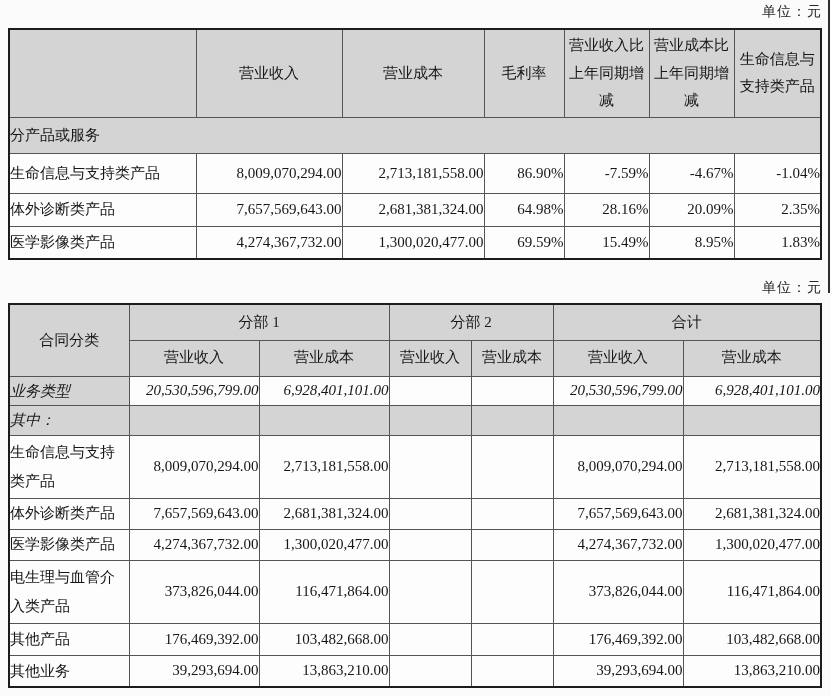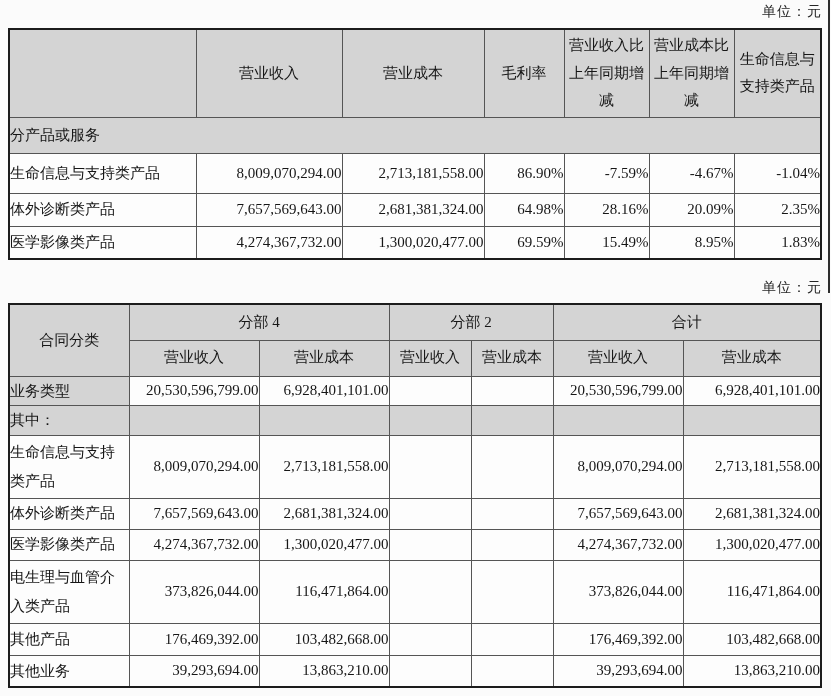--- a/index.html
+++ b/index.html
@@ -55,21 +55,21 @@
   td.num{
     text-align:right;
     padding:2px 8px 2px 2px;
     white-space:nowrap;
   }
   tr.rh88{height:88px;}
   tr.rh72a{height:36px;}
   tr.rh72b{height:36px;}
   tr.rh36{height:36px;}
   tr.rh40{height:40px;}
-  tr.rh34{height:18px;}
+  tr.rh34{height:18px;font-style:italic;}
   tr.rh33{height:33px;}
   tr.rh31{height:31px;}
   tr.rh63{height:63px;}
   tr.rh32{height:32px;margin-left:6px;}
   .edge-line{
     position:absolute;
     left:828px;top:0;
     width:2px;height:293px;
     background:#2e2e2e;
   }
@@ -142,21 +142,21 @@
         <col style="width:130px">
         <col style="width:130px">
       <col style="width:82px">
         <col style="width:82px">
         <col style="width:130px">
         <col style="width:138px">
     </colgroup>
     <tbody>
         <tr class="hdr rh72a">
       <th class="gray" rowspan="2">合同分类</th>
-      <th class="gray" colspan="2">分部 4</th>
+      <th class="gray" colspan="2">分部 1</th>
       <th class="gray" colspan="2">分部 2</th>
       <th class="gray" colspan="2">合计</th>
     </tr>
     <tr class="hdr rh72b">
       <th class="gray">营业收入</th>
       <th class="gray">营业成本</th>
       <th class="gray">营业收入</th>
       <th class="gray">营业成本</th>
       <th class="gray">营业收入</th>
       <th class="gray">营业成本</th>

